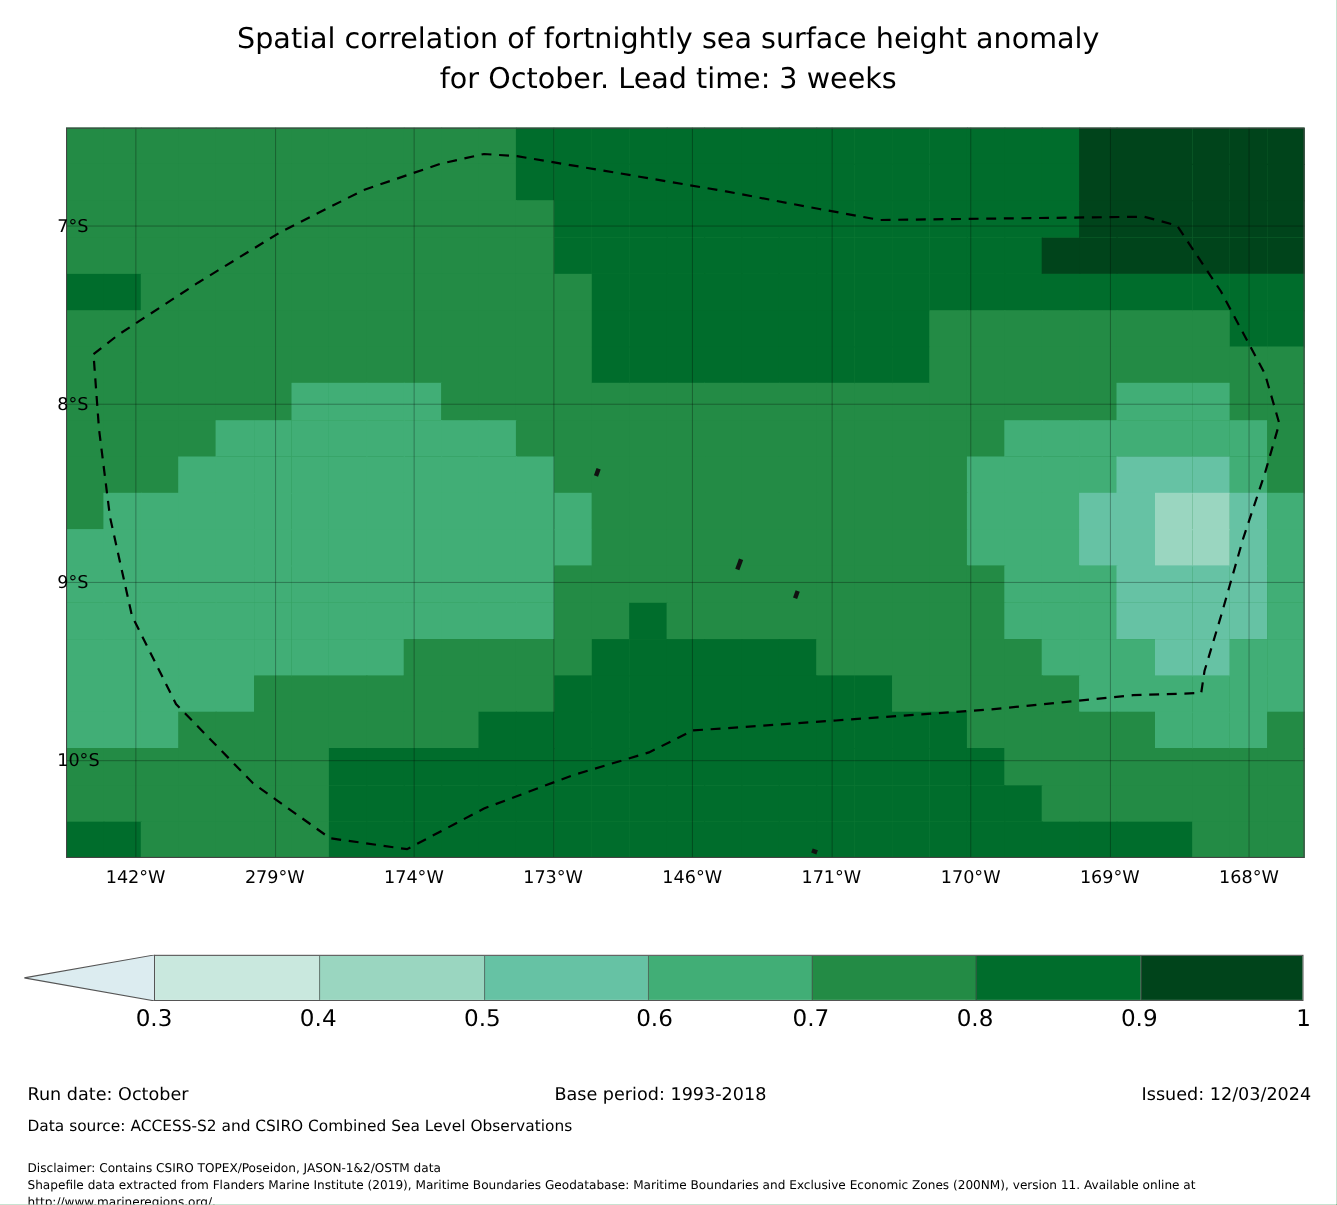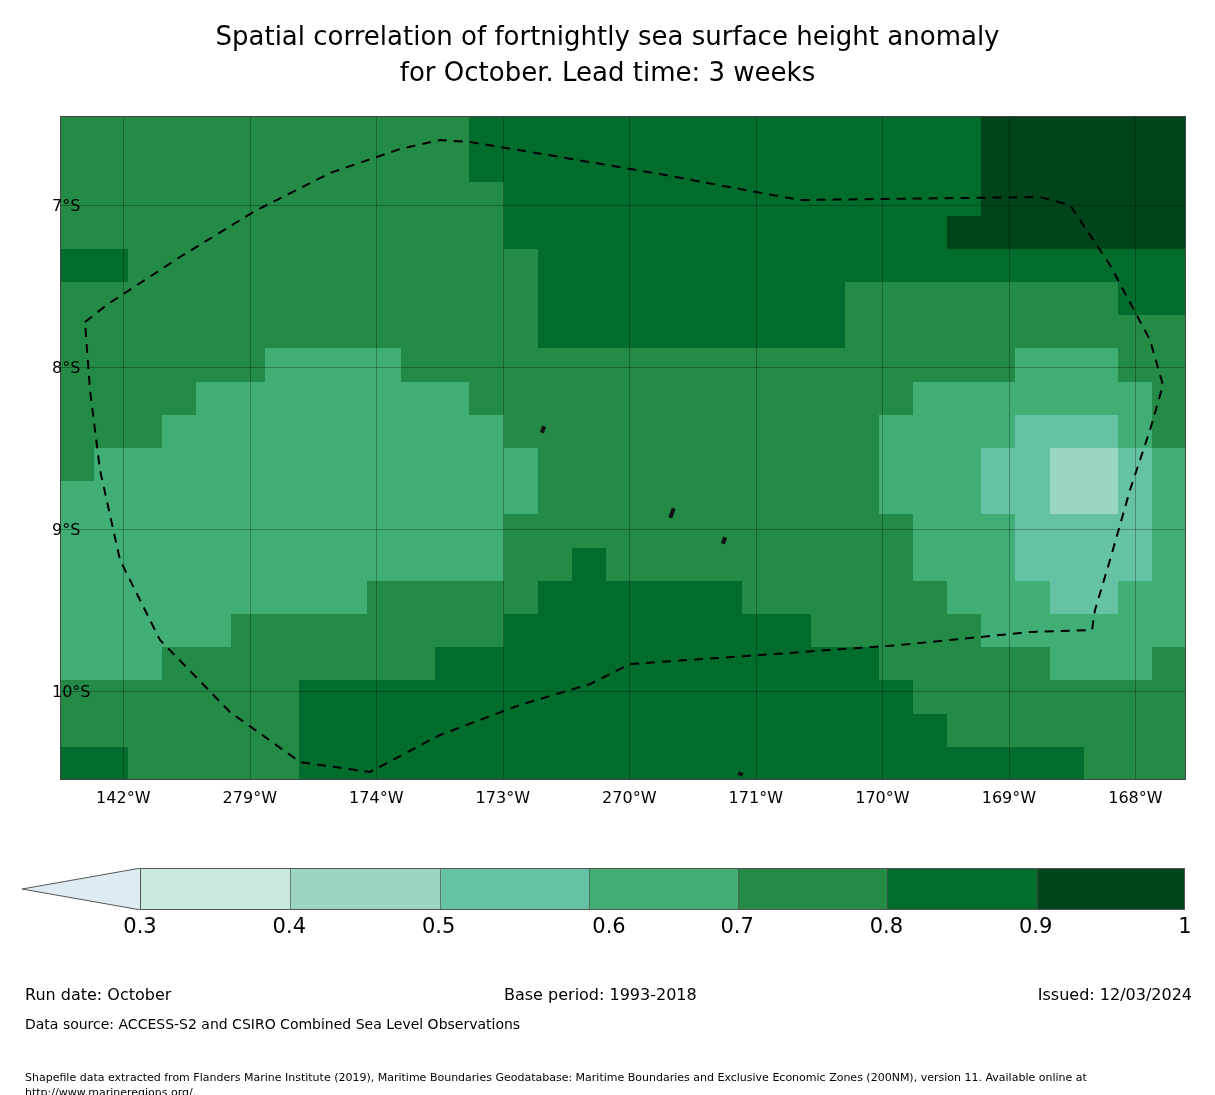--- a/index.html
+++ b/index.html
@@ -807,21 +807,21 @@
         <div class="island" style="left:678px;top:656px;width:5px;height:4px;transform:rotate(20deg);"></div>
       </div>
     <div class="plot-border"></div>
   </div>
 
   <div id="xticks">
       <div class="xtick" style="left:123.3px;">142°W</div>
       <div class="xtick" style="left:249.8px;">279°W</div>
       <div class="xtick" style="left:376.3px;">174°W</div>
       <div class="xtick" style="left:502.8px;">173°W</div>
-      <div class="xtick" style="left:629.3px;">270°W</div>
+      <div class="xtick" style="left:629.3px;">146°W</div>
       <div class="xtick" style="left:755.8px;">171°W</div>
       <div class="xtick" style="left:882.4px;">170°W</div>
       <div class="xtick" style="left:1008.9px;">169°W</div>
       <div class="xtick" style="left:1135.4px;">168°W</div>
     </div>
   <div id="yticks">
       <div class="ytick" style="top:205.1px;">7°S</div>
       <div class="ytick" style="top:367.0px;">8°S</div>
       <div class="ytick" style="top:529.0px;">9°S</div>
       <div class="ytick" style="top:690.9px;">10°S</div>
@@ -843,30 +843,31 @@
         <div class="cbar-sep" style="left:298.6px;"></div>
         <div class="cbar-sep" style="left:447.9px;"></div>
         <div class="cbar-sep" style="left:597.1px;"></div>
         <div class="cbar-sep" style="left:746.4px;"></div>
         <div class="cbar-sep" style="left:895.7px;"></div>
       </div>
     <div id="cbar-ticks">
         <div class="cbar-tick" style="left:140.0px;">0.3</div>
         <div class="cbar-tick" style="left:289.3px;">0.4</div>
         <div class="cbar-tick" style="left:438.6px;">0.5</div>
-        <div class="cbar-tick" style="left:609px;">0.6</div>
+        <div class="cbar-tick" style="left:595px;">0.6</div>
         <div class="cbar-tick" style="left:737.1px;">0.7</div>
         <div class="cbar-tick" style="left:886.4px;">0.8</div>
         <div class="cbar-tick" style="left:1035.7px;">0.9</div>
         <div class="cbar-tick" style="left:1185.0px;">1</div>
       </div>
   </div>
 
   <div class="meta-row">
     <div class="meta-left">Run date: October</div>
     <div class="meta-center">Base period: 1993-2018</div>
     <div class="meta-right">Issued: 12/03/2024</div>
   </div>
 
   <div class="foot foot-source">Data source: ACCESS-S2 and CSIRO Combined Sea Level Observations</div>
+  <div class="foot foot-disc">Disclaimer: Contains CSIRO TOPEX/Poseidon, JASON-1&amp;2/OSTM data</div>
   <div class="foot foot-shape">Shapefile data extracted from Flanders Marine Institute (2019), Maritime Boundaries Geodatabase: Maritime Boundaries and Exclusive Economic Zones (200NM), version 11. Available online at http://www.marineregions.org/.</div>
 
 </div>
 
 </body></html>

